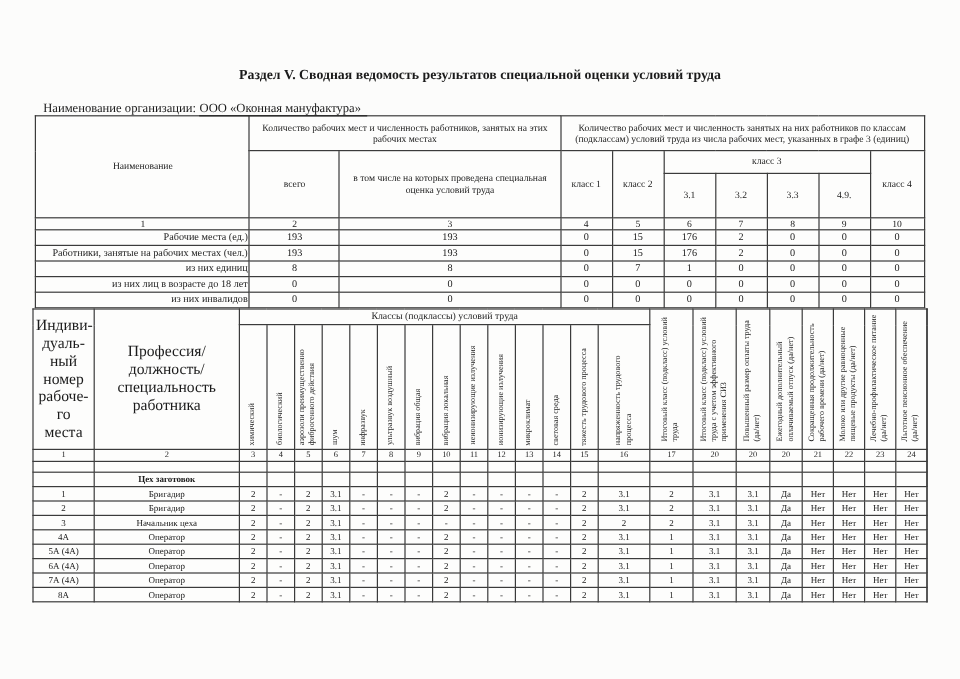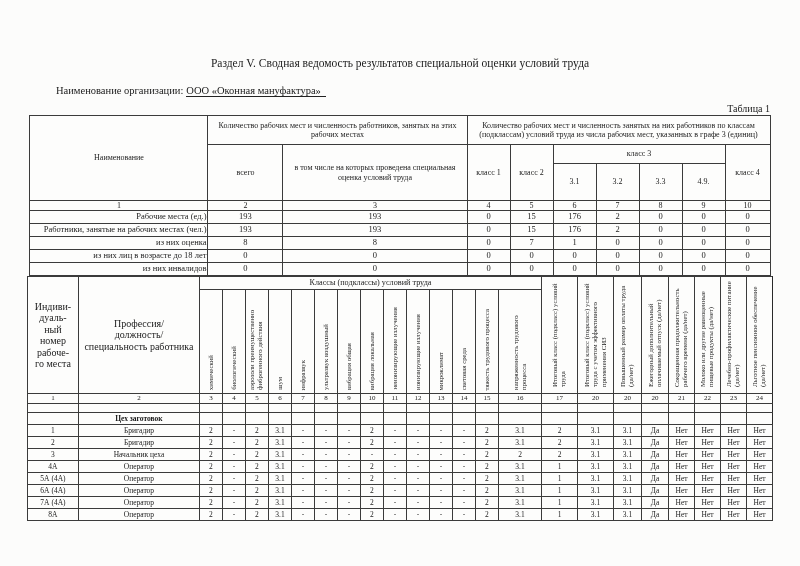--- a/index.html
+++ b/index.html
@@ -11,25 +11,25 @@
   }
   .page {
     width: 800px; height: 566px;
     background: #fcfcfb;
     overflow: hidden;
     position: relative;
   }
   .doc-title {
     margin-top: 57px;
     text-align: center;
-    font-weight: normal;
+    font-weight: bold;
     font-size: 11.5px;
   }
   .org-line {
-    margin: 16px 0 0 56px;
+    margin: 16px 0 0 36px;
     font-size: 10.5px;
   }
   .org-value {
     border-bottom: 1px solid #222;
     padding-right: 5px;
     margin-left: 3px;
   }
   .caption {
     width: 740px; margin: 0 auto;
     text-align: right;
@@ -59,21 +59,21 @@
   .t1 .row-a { height: 29px; }
   .t1 .row-b th { height: 16px; }
   .t1 .row-c th { height: 34px; }
   .t1 .num-cell { font-size: 8px; height: 9px; line-height: 1; }
   .t1 .lbl { text-align: right; padding-left: 3px; }
   
   .t2 { border: 1.5px solid #2a2a2a; }
   .t2 th { font-size: 7.8px; line-height: 1.12; margin-top: 27px; }
   .t2 td { font-size: 7.5px; line-height: 1; height: 11px; }
   .t2 .classes-group { height: 12px; font-size: 8.2px; }
-  .t2 .hdr-stub { font-size: 10px; line-height: 1.15; white-space: pre-line; padding: 0 2px; }
+  .t2 .hdr-stub { font-size: 13px; line-height: 1.15; white-space: pre-line; padding: 0 2px; }
   .t2 .vcell  { height: 102px; vertical-align: bottom; padding: 0; }
   .t2 .vcell-tall { vertical-align: bottom; padding: 0; }
   .vert {
     writing-mode: vertical-rl;
     transform: rotate(180deg);
     margin: 0 auto 3px auto;
     max-height: 96px;
     font-size: 6.8px;
     line-height: 1.25;
     text-align: left;
@@ -87,21 +87,20 @@
 <body>
 
 <div class="page">
 
   <div class="doc-title">Раздел V. Сводная ведомость результатов специальной оценки условий труда</div>
 
   <div class="org-line">
     <span>Наименование организации:</span><span class="org-value">ООО «Оконная мануфактура»</span>
   </div>
 
-  <div class="caption caption-1">Таблица 1</div>
 
   <table class="t1">
     <colgroup>
       <col style="width:178px">
         <col style="width:75px">
         <col style="width:184px">
       <col style="width:43px">
         <col style="width:43px">
         <col style="width:43px">
         <col style="width:43px">
@@ -161,21 +160,21 @@
           <td>193</td>
           <td>0</td>
           <td>15</td>
           <td>176</td>
           <td>2</td>
           <td>0</td>
           <td>0</td>
           <td>0</td>
         </tr>
         <tr>
-          <td class="lbl">из них оценка</td>
+          <td class="lbl">из них единиц</td>
           <td>8</td>
           <td>8</td>
           <td>0</td>
           <td>7</td>
           <td>1</td>
           <td>0</td>
           <td>0</td>
           <td>0</td>
           <td>0</td>
         </tr>

